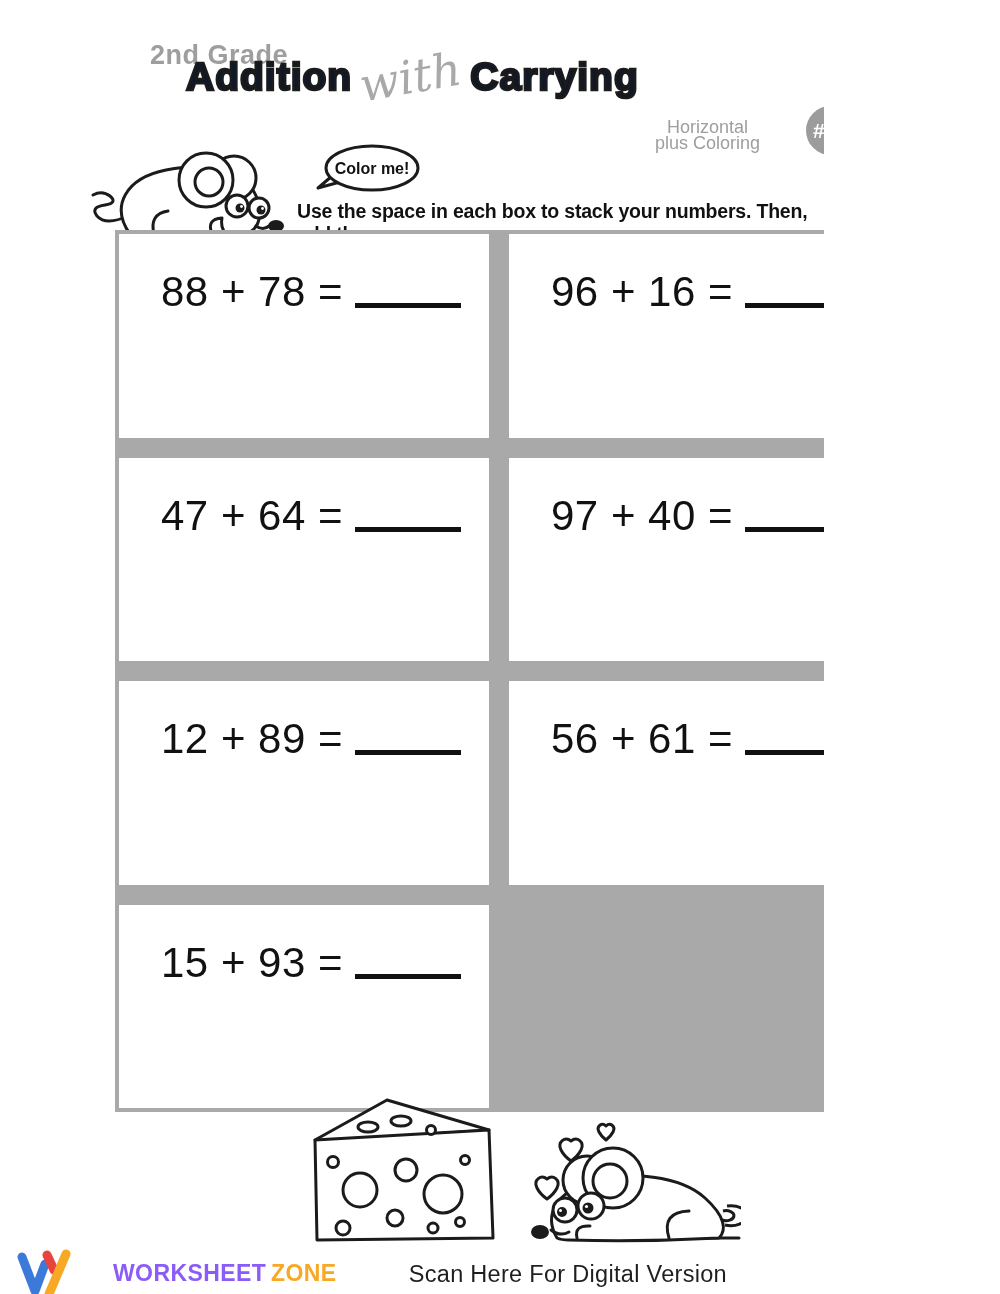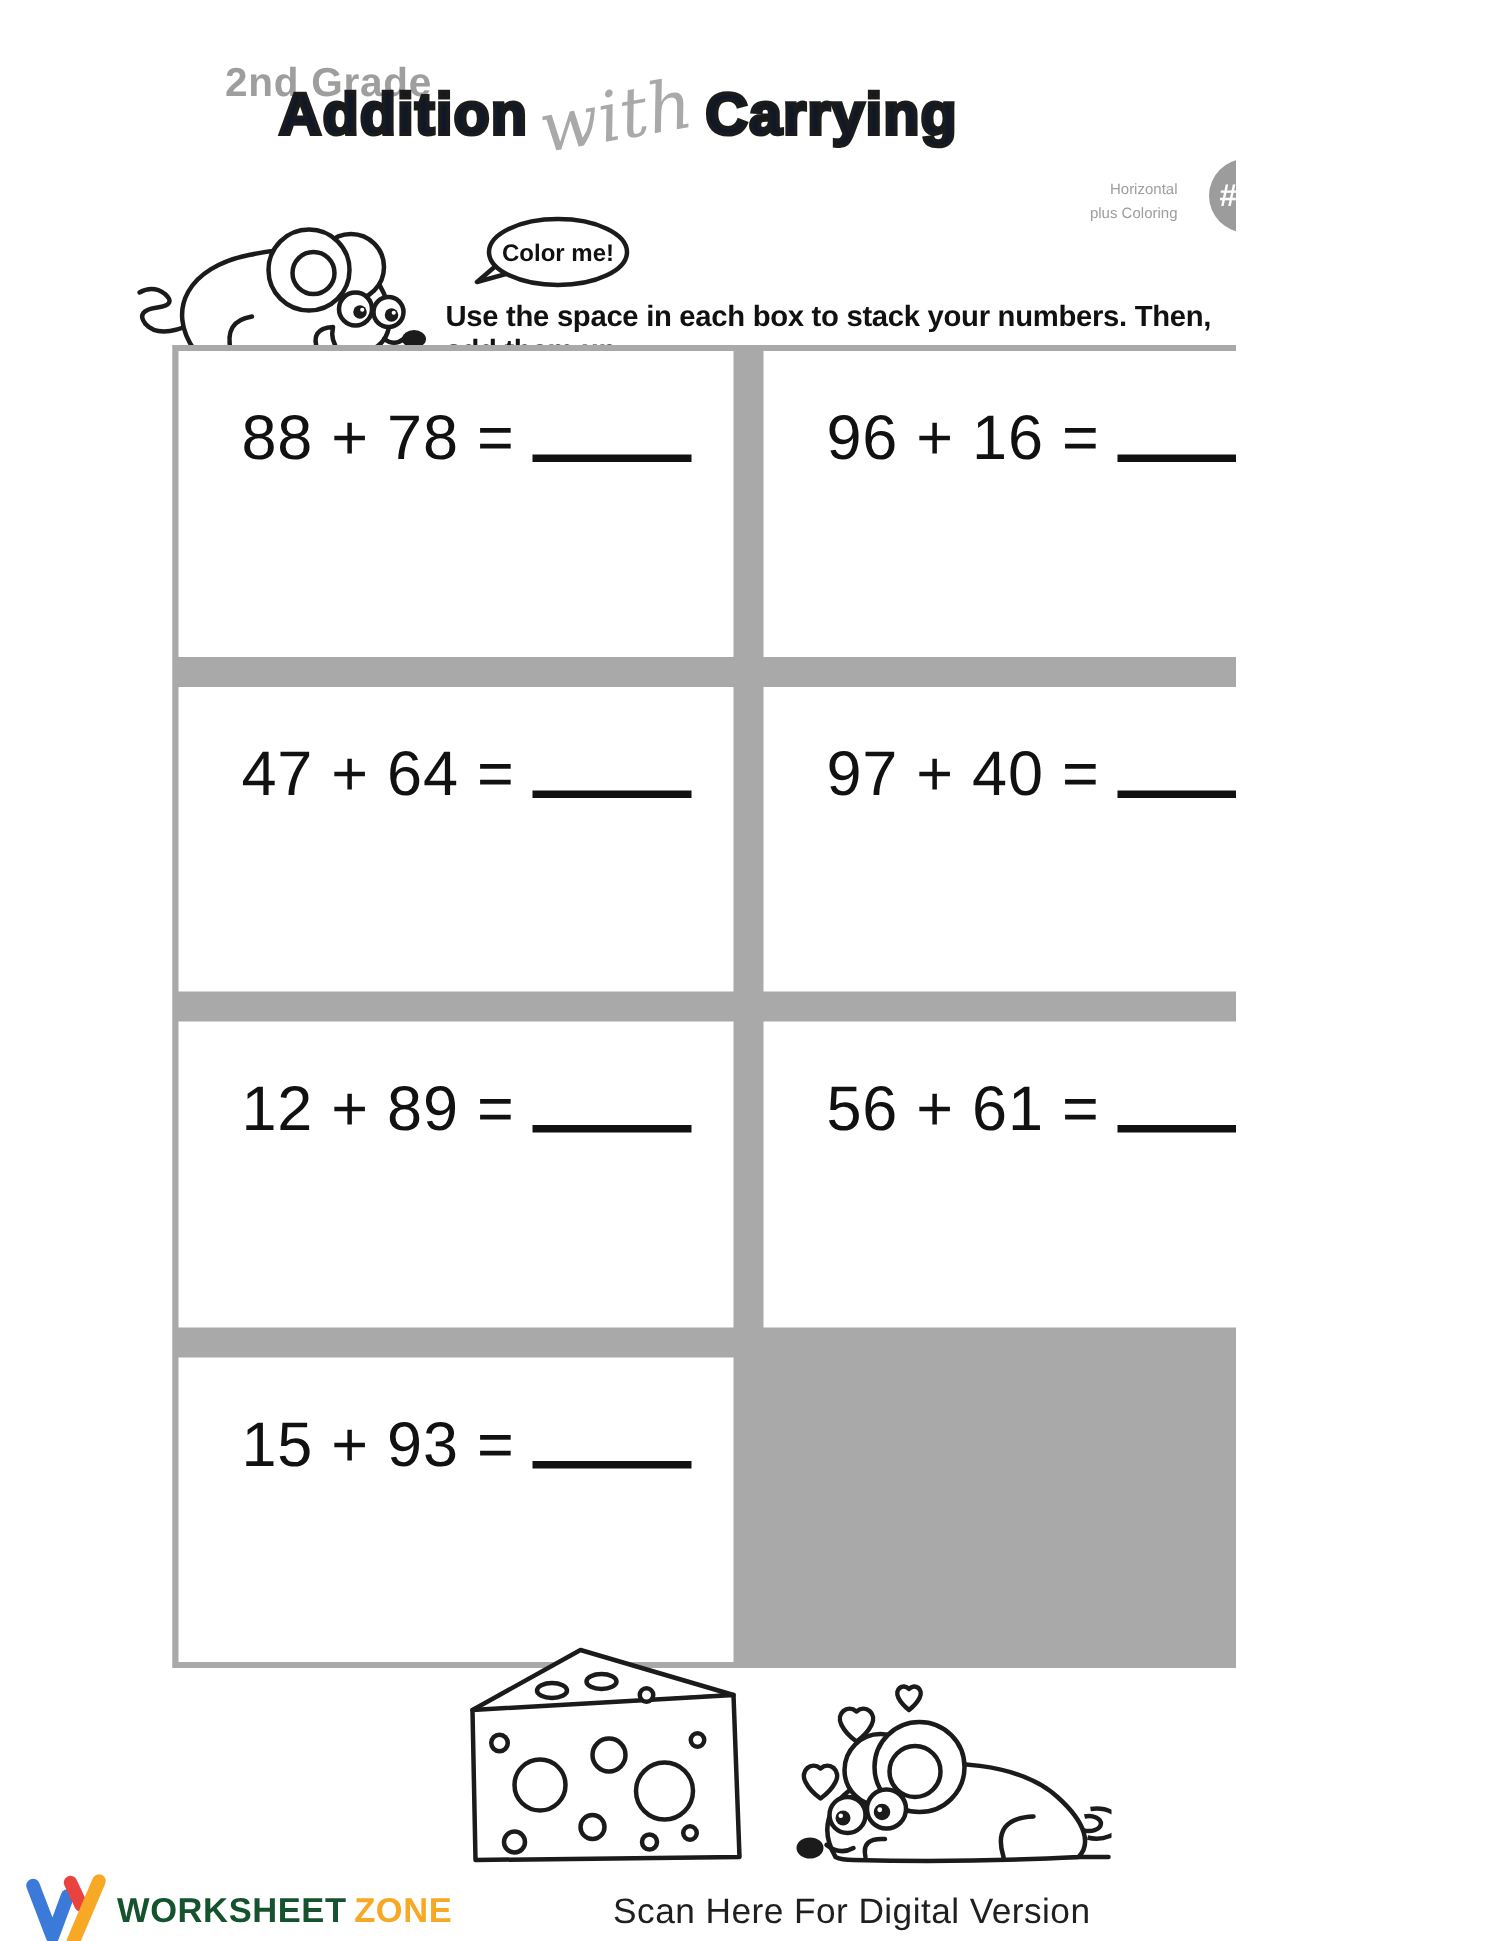--- a/index.html
+++ b/index.html
@@ -22,21 +22,21 @@
     -webkit-text-stroke:2.6px #1b1b1b;
     text-shadow:0 0 0 #fff; letter-spacing:1px; line-height:1.1;
   }
   .with-word {
     font-family:"DejaVu Serif", serif; font-style:italic;
     font-size:46px; color:#a9a9a9; margin:0 8px;
     transform:rotate(-10deg) translateY(-4px); line-height:1.1;
   }
   .subtitle {
     position:absolute; left:630px; top:119px; width:155px;
-    text-align:right; font-size:10px; color:#9e9e9e; line-height:16px;
+    text-align:center; font-size:18px; color:#9e9e9e; line-height:16px;
   }
   .badge {
     position:absolute; left:806px; top:106px; width:49px; height:49px;
     background:#9c9c9c; border-radius:50%;
     display:flex; align-items:center; justify-content:center;
     color:#ffffff; font-weight:bold; font-size:21px;
   }
   
   .mouse-top { position:absolute; left:90px; top:144px; }
   .speech { position:absolute; left:310px; top:142px; }
@@ -64,21 +64,21 @@
   }
   
   .cheese { position:absolute; left:305px; top:1090px; z-index:5; }
   .mouse-bottom { position:absolute; left:513px; top:1118px; z-index:5; }
   
   .logo {
     position:absolute; left:16px; top:1248px;
     display:flex; align-items:center;
   }
   .logo-text { font-size:23px; font-weight:bold; letter-spacing:0.4px; margin-left:6px; }
-  .logo-text .t1 { color:#14532d; }
+  .logo-text .t1 { color:#8b5cf6;margin-left:35px; }
   .logo-text .t2 { color:#f7a824; margin-left:5px; }
   .scan-text {
     position:absolute; right:97px; top:1261px;
     font-size:23.5px; color:#1f1f1f; letter-spacing:0.3px;
   }
   .qr {
     position:absolute; left:929px; top:1227px; width:70px; height:67px;
     background:#ececec; padding:4px;
   }
   .qr svg { width:100%; height:100%; display:block; }

